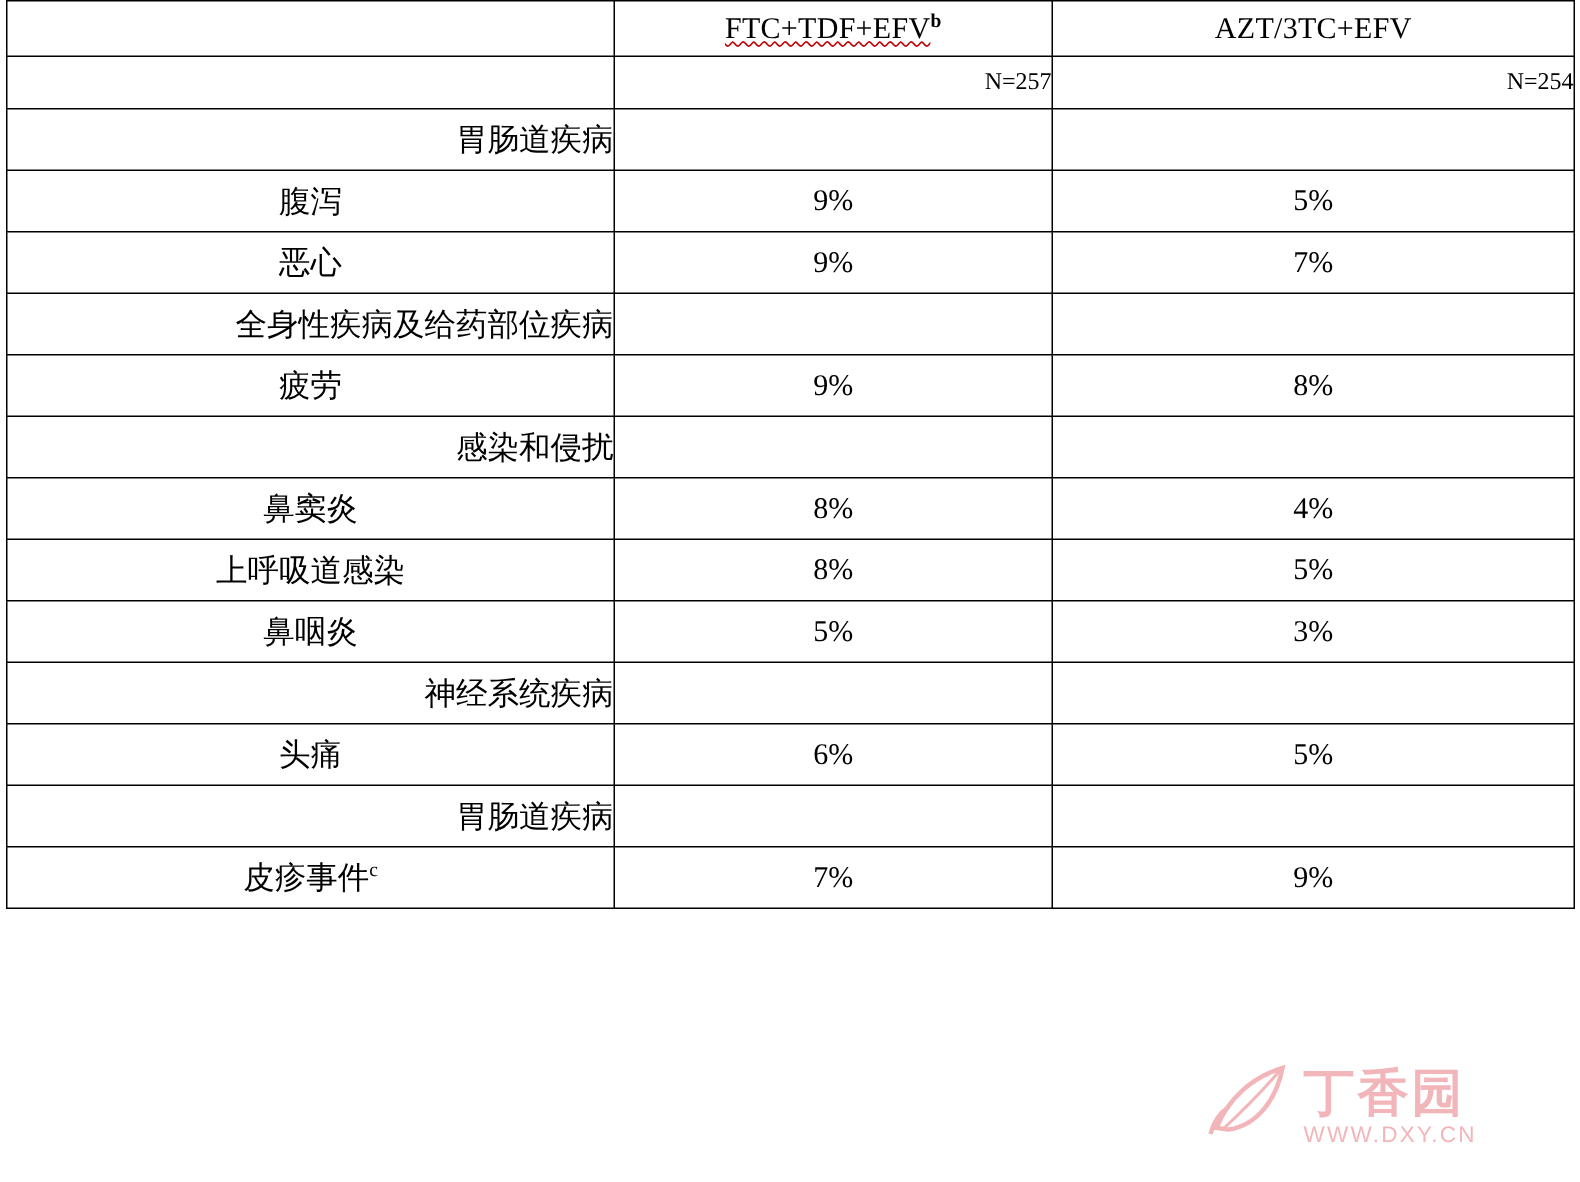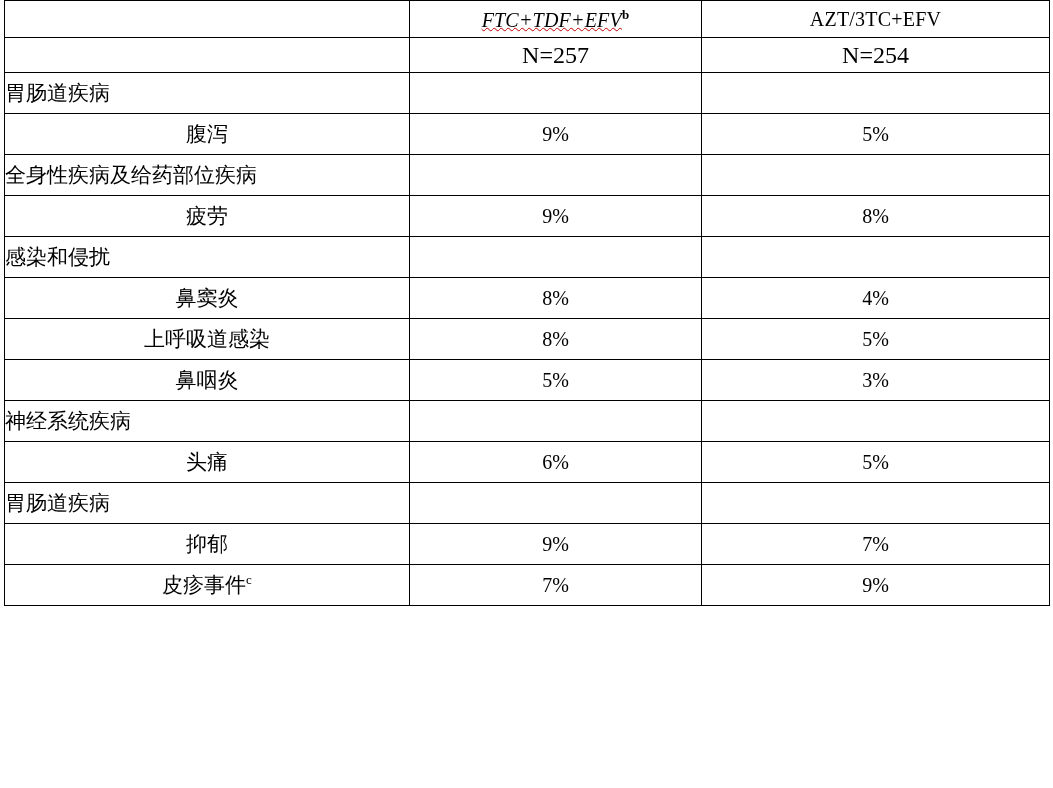--- a/index.html
+++ b/index.html
@@ -51,35 +51,34 @@
   .hdr-group .sup {
     font-size: 13px;
     vertical-align: super;
     font-weight: bold;
   }
   .hdr-wave {
     text-decoration: underline;
     text-decoration-style: wavy;
     text-decoration-color: #c00000;
     text-decoration-thickness: 1px;
-    font-style: italic;
   }
   .hdr-n {
-    text-align: center;
-    font-weight: bold;
-    font-size: 24px;
+    text-align: right;
+    font-weight: bold;
+    font-size: 16px;
     height: 34px;
   }
   .row-cell {
     height: 40px;
     font-size: 21px;
   }
   .cat {
     padding-left: 11px;
-    text-align: left;
+    text-align: right;
   }
   .item {
     padding-left: 40px;
     text-align: center;
   }
   .val {
     text-align: center;
     font-size: 20px;
   }
   .item .sup {
@@ -146,20 +145,25 @@
         <td class="row-cell cat">胃肠道疾病</td>
         <td class="row-cell val"></td>
         <td class="row-cell val"></td>
       </tr>
       <tr>
         <td class="row-cell item">腹泻</td>
         <td class="row-cell val">9%</td>
         <td class="row-cell val">5%</td>
       </tr>
       <tr>
+        <td class="row-cell item">恶心</td>
+        <td class="row-cell val">9%</td>
+        <td class="row-cell val">7%</td>
+      </tr>
+      <tr>
         <td class="row-cell cat">全身性疾病及给药部位疾病</td>
         <td class="row-cell val"></td>
         <td class="row-cell val"></td>
       </tr>
       <tr>
         <td class="row-cell item">疲劳</td>
         <td class="row-cell val">9%</td>
         <td class="row-cell val">8%</td>
       </tr>
       <tr>
@@ -191,25 +195,29 @@
         <td class="row-cell item">头痛</td>
         <td class="row-cell val">6%</td>
         <td class="row-cell val">5%</td>
       </tr>
       <tr>
         <td class="row-cell cat">胃肠道疾病</td>
         <td class="row-cell val"></td>
         <td class="row-cell val"></td>
       </tr>
       <tr>
-        <td class="row-cell item">抑郁</td>
-        <td class="row-cell val">9%</td>
-        <td class="row-cell val">7%</td>
-      </tr>
-      <tr>
         <td class="row-cell item"><span>皮疹事件</span><span class="sup">c</span></td>
         <td class="row-cell val">7%</td>
         <td class="row-cell val">9%</td>
       </tr>
     </tbody>
   </table>
 
+  <div class="watermark">
+    <svg class="wm-leaf" viewBox="0 0 56 52">
+      <path d="M6 46 C14 26 30 12 50 6 C46 26 34 44 14 47 Z" fill="none" stroke="#f0a9ad" stroke-width="3"></path>
+      <path d="M10 47 C22 36 36 22 48 8" fill="none" stroke="#f0a9ad" stroke-width="2"></path>
+      <path d="M2 50 C4 42 8 36 14 32" fill="none" stroke="#f0a9ad" stroke-width="3"></path>
+    </svg>
+    <div class="wm-text">丁香园</div>
+    <div class="wm-url">WWW.DXY.CN</div>
+  </div>
 </div>
 
 </body></html>

